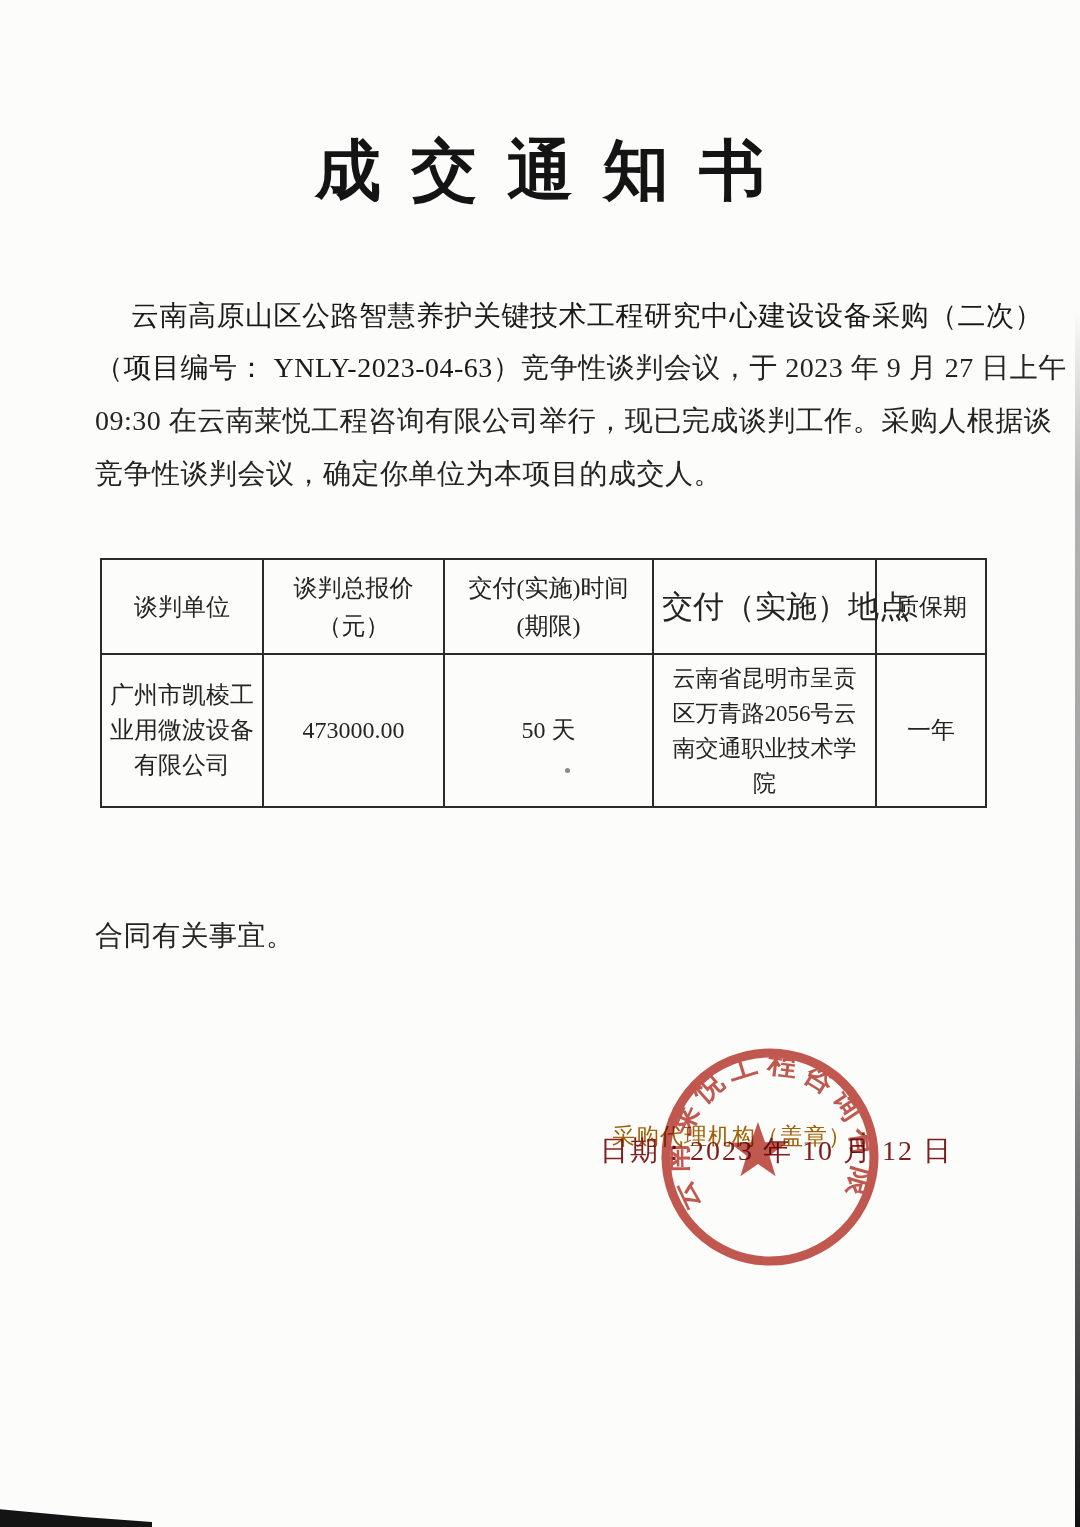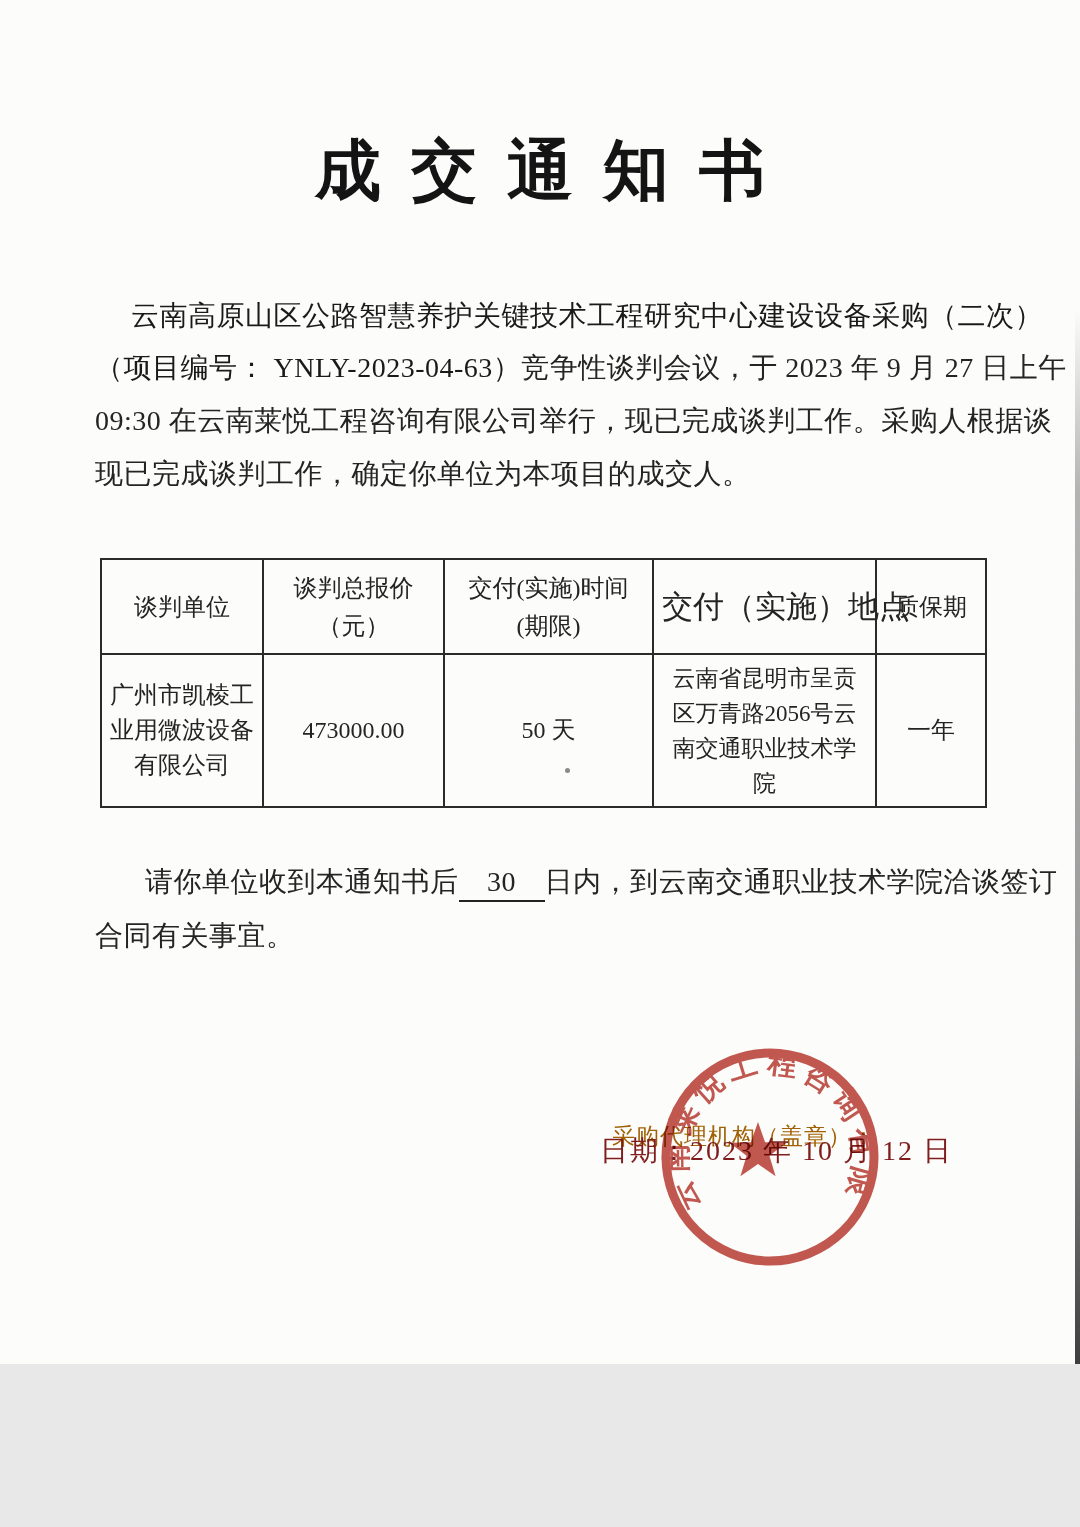--- a/index.html
+++ b/index.html
@@ -1,17 +1,17 @@
 <!DOCTYPE html>
 <html><head>
 <meta charset="utf-8">
 <style>
   html,body{margin:0;padding:0;background:#e8e8e8;}
   .page{
-    position:relative;width:1080px;height:1364px;margin:0 auto;
+    position:relative;width:1080px;height:1527px;margin:0 auto;
     background:#fcfcfb;overflow:hidden;
     font-family:"Liberation Serif","DejaVu Serif",serif;
     color:#222;
   }
   .abs{position:absolute;}
   .doc-title{
     left:0;right:0;top:126px;text-align:center;
     font-size:66px;font-weight:700;letter-spacing:30px;text-indent:30px;color:#141414;
   }
   .addressee{left:148px;top:233px;font-size:29px;font-weight:700;color:#1b1b1b;}
@@ -60,21 +60,21 @@
 <body>
 
 <div class="page">
 
   <div class="abs doc-title">成交通知书</div>
 
 
   <div class="abs bodyline l1 b indent">云南高原山区公路智慧养护关键技术工程研究中心建设设备采购（二次）</div>
   <div class="abs bodyline l2"><span class="b">（项目编号： YNLY-2023-04-63）</span><span>竞争性谈判会议，于 2023 年 9 月 27 日上午</span></div>
   <div class="abs bodyline l3">09:30 在云南莱悦工程咨询有限公司举行，现已完成谈判工作。采购人根据谈</div>
-  <div class="abs bodyline l4">现已完成谈判工作，确定你单位为本项目的成交人。</div>
+  <div class="abs bodyline l4">竞争性谈判会议，确定你单位为本项目的成交人。</div>
 
   <table class="bid">
     <colgroup>
       <col style="width:162px">
         <col style="width:181px">
         <col style="width:209px">
         <col style="width:223px">
         <col style="width:110px">
     </colgroup>
     <tbody>
@@ -88,23 +88,20 @@
     <tr class="data">
       <td>广州市凯棱工业用微波设备有限公司</td>
       <td>473000.00</td>
       <td>50 天</td>
       <td class="c4d">云南省昆明市呈贡区万青路2056号云南交通职业技术学院</td>
       <td>一年</td>
     </tr>
   </tbody>
     </table>
 
-  <div class="abs close1">
-    <span class="indent" style="padding-left:50px;">请你单位收到本通知书后</span><span class="blank">30</span><span>日内，到云南交通职业技术学院洽谈签订</span>
-  </div>
   <div class="abs close2">合同有关事宜。</div>
 
   <div class="abs sig-agency">采购代理机构（盖章）：</div>
   <div class="abs sig-date">日期：2023 年 10 月 12 日</div>
 
   <svg class="abs stamp" viewBox="-120 -120 240 240" xmlns="http://www.w3.org/2000/svg">
     <circle cx="0" cy="0" r="104" fill="none" stroke="#bc4238" stroke-width="9"></circle>
     <polygon points="0,-30 7.1,-9.7 28.5,-9.3 11.4,3.7 17.6,24.3 0,12 -17.6,24.3 -11.4,3.7 -28.5,-9.3 -7.1,-9.7" fill="#bc4238" transform="translate(-12,-5)"></polygon>
     <path id="seal-arc" d="M -68.8 48.2 A 84 84 0 1 1 68.8 48.2" fill="none"></path>
     <text font-size="29" font-weight="700" fill="#bc4238" font-family="Liberation Serif, DejaVu Serif, serif">

